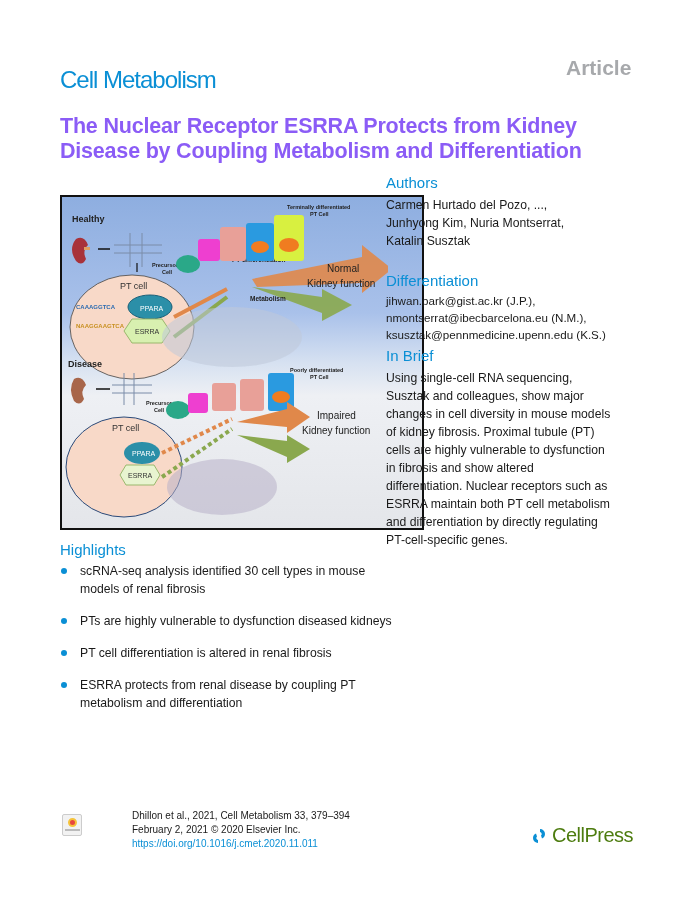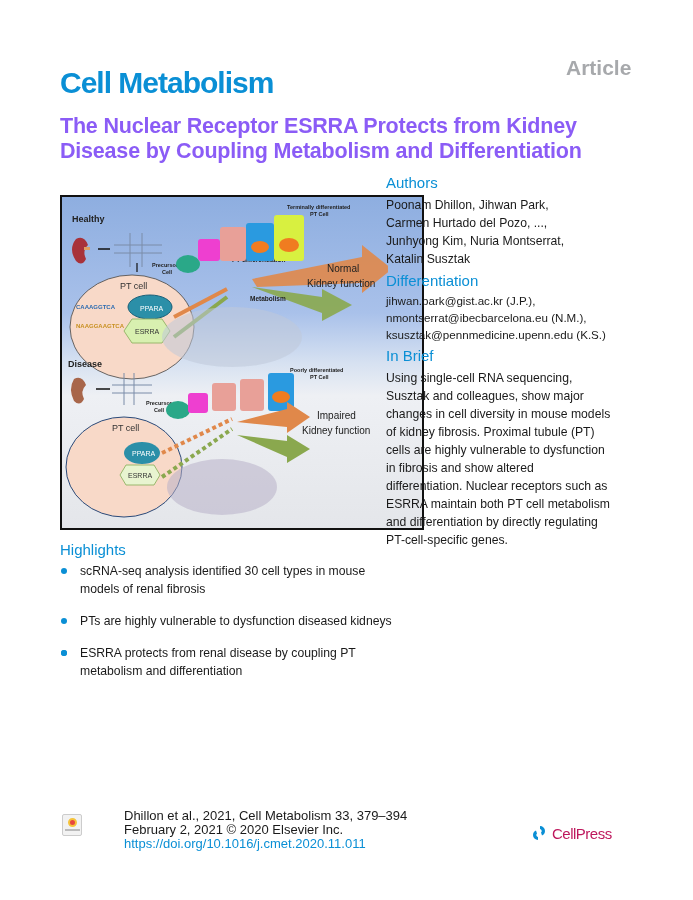--- a/index.html
+++ b/index.html
@@ -2,21 +2,21 @@
 <html><head>
 <meta charset="utf-8">
 <style>
   * { box-sizing: border-box; margin: 0; padding: 0; }
   body {
     width: 693px; height: 900px; background: #ffffff; position: relative; overflow: hidden;
     font-family: "Liberation Sans", sans-serif; color: #1a1a1a;
   }
   .abs { position: absolute; }
   .article-label { left: 566px; top: 56px; font-size: 21px; font-weight: bold; color: #a7a9ac; }
-  .journal { left: 60px; top: 66px; font-size: 30px; font-weight: bold; color: #0a8fd5; letter-spacing: -1px; }
+  .journal { left: 60px; top: 66px; font-size: 24px; font-weight: normal; color: #0a8fd5; letter-spacing: -1px; }
   .title { left: 60px; top: 114px; width: 600px; font-size: 21.5px; font-weight: bold; line-height: 25px; color: #8b5cf6; letter-spacing: -0.2px; }
   .sec-head { font-size: 15px; color: #0a8fd5; }
   .ga-head { left: 60px; top: 174px; margin-top: 43px; }
   .ga-box {
     left: 60px; top: 195px; width: 364px; height: 335px;
     border: 2px solid #111; overflow: hidden;
     background: linear-gradient(180deg, #8eaee0 0%, #a9c1ea 35%, #d6e1f1 50%, #eef0f4 60%, #e4e6ea 100%);
   }
   .ga-box svg { display: block; }
   .right-col { left: 386px; width: 240px; }
@@ -24,27 +24,27 @@
   .authors-head { top: 174px; }
   .authors { top: 196px; }
   .corr-head { top: 272px; }
   .corr { top: 292px; font-size: 11.6px; line-height: 17px; }
   .brief-head { top: 347px; }
   .brief { top: 369px; }
   .hl-head { left: 60px; top: 541px; }
   .highlights { left: 60px; top: 562px; width: 345px; list-style: none; }
   .highlights li { position: relative; padding-left: 20px; font-size: 12.2px; line-height: 18px; margin-bottom: 14px; }
   .highlights li .dot { position: absolute; left: 1px; top: 6px; width: 6px; height: 6px; border-radius: 50%; background: #0a8fd5; }
-  .cite { left: 124px; top: 809px; font-size: 13px; line-height: 14px; color: #1a1a1a; }
+  .cite { left: 132px; top: 809px; font-size: 10px; line-height: 14px; color: #1a1a1a; }
   .cite a { color: #0a8fd5; text-decoration: none; }
   .check { left: 62px; top: 814px; width: 20px; height: 22px; border: 1px solid #ccc; background: #f2f2f2; border-radius: 2px; }
   .check .c { position: absolute; left: 5px; top: 3px; width: 9px; height: 9px; border-radius: 50%; background: #e8463e; border: 2px solid #f5c33b; }
   .check .t { position: absolute; left: 2px; top: 14px; width: 15px; height: 2px; background: #bbb; }
   .cellpress { left: 530px; top: 824px; display: flex; align-items: center; gap: 4px; }
-  .cellpress .lbl { font-size: 15px; color: #be185d; letter-spacing: -0.5px; }
+  .cellpress .lbl { font-size: 20px; color: #4d7c0f; letter-spacing: -0.5px; }
 </style>
 </head>
 <body>
 
 <div class="abs article-label">Article</div>
 <div class="abs journal">Cell Metabolism</div>
 <h1 class="abs title">The Nuclear Receptor ESRRA Protects from Kidney Disease by Coupling Metabolism and Differentiation</h1>
 
 <div class="abs sec-head ga-head">Graphical Abstract</div>
 
@@ -123,21 +123,20 @@
     <path d="M175 225 L225 212 L225 205 L248 220 L225 236 L225 230 Z" fill="#e0884a"></path>
     <path d="M175 238 L225 244 L225 238 L248 252 L225 266 L225 260 Z" fill="#8aa84e"></path>
     <text x="255" y="222" font-size="10" fill="#222">Impaired</text>
     <text x="240" y="237" font-size="10" fill="#222">Kidney function</text>
     <ellipse cx="160" cy="290" rx="55" ry="28" fill="#b8b0c8" opacity="0.55"></ellipse>
   </svg>
 </div>
 
 <div class="abs right-col sec-head authors-head">Authors</div>
 <div class="abs right-col body-txt authors">
-  <div>Poonam Dhillon, Jihwan Park,</div>
   <div>Carmen Hurtado del Pozo, ...,</div>
   <div>Junhyong Kim, Nuria Montserrat,</div>
   <div>Katalin Susztak</div>
 </div>
 
 <div class="abs right-col sec-head corr-head">Differentiation</div>
 <div class="abs right-col body-txt corr">
   <div>jihwan.park@gist.ac.kr (J.P.),</div>
   <div>nmontserrat@ibecbarcelona.eu (N.M.),</div>
   <div>ksusztak@pennmedicine.upenn.edu (K.S.)</div>
@@ -154,21 +153,21 @@
   <div>differentiation. Nuclear receptors such as</div>
     <div>ESRRA maintain both PT cell metabolism</div>
   <div>and differentiation by directly regulating</div>
     <div>PT-cell-specific genes.</div>
 </div>
 
 <div class="abs sec-head hl-head">Highlights</div>
 <ul class="abs highlights">
   <li><span class="dot"></span><span>scRNA-seq analysis identified 30 cell types in mouse models of renal fibrosis</span></li>
   <li><span class="dot"></span><span>PTs are highly vulnerable to dysfunction diseased kidneys</span></li>
-  <li><span class="dot"></span></li>
+  <li><span class="dot"></span><span>PT cell differentiation is altered in renal fibrosis</span></li>
   <li><span class="dot"></span><span>ESRRA protects from renal disease by coupling PT metabolism and differentiation</span></li>
 </ul>
 
 <div class="abs check" title="Check for updates">
     <span class="c"></span>
     <span class="t"></span>
   </div>
 <div class="abs cite">
   <div>Dhillon et al., 2021, Cell Metabolism 33, 379–394</div>
   <div>February 2, 2021 © 2020 Elsevier Inc.</div>

